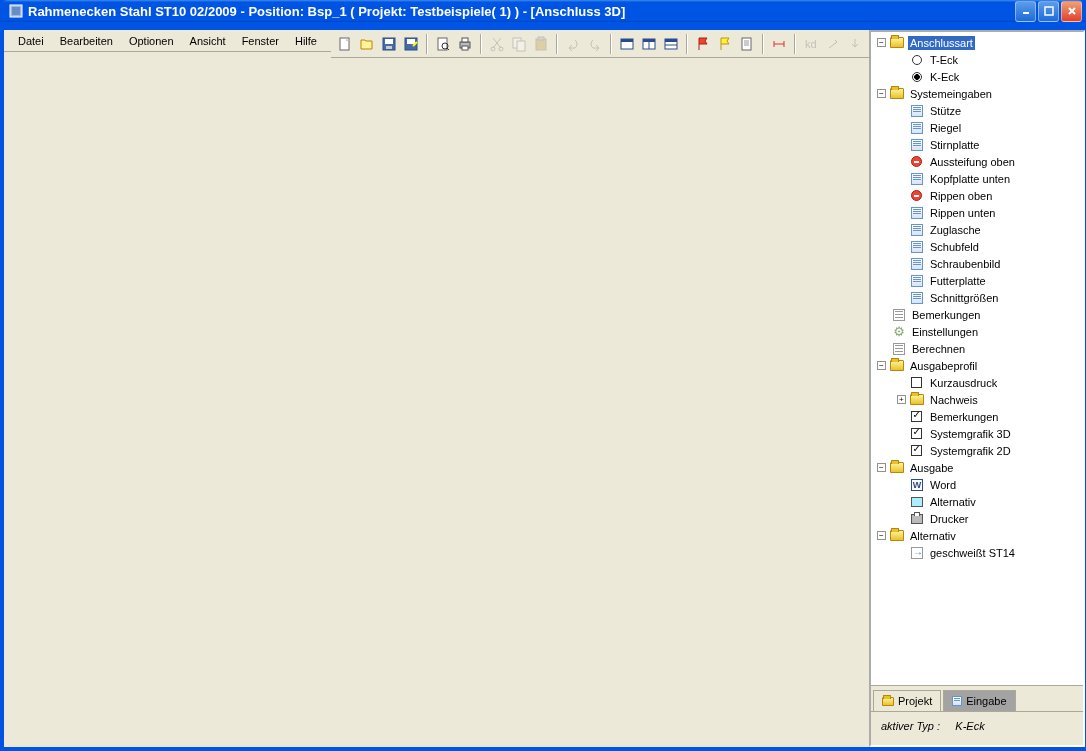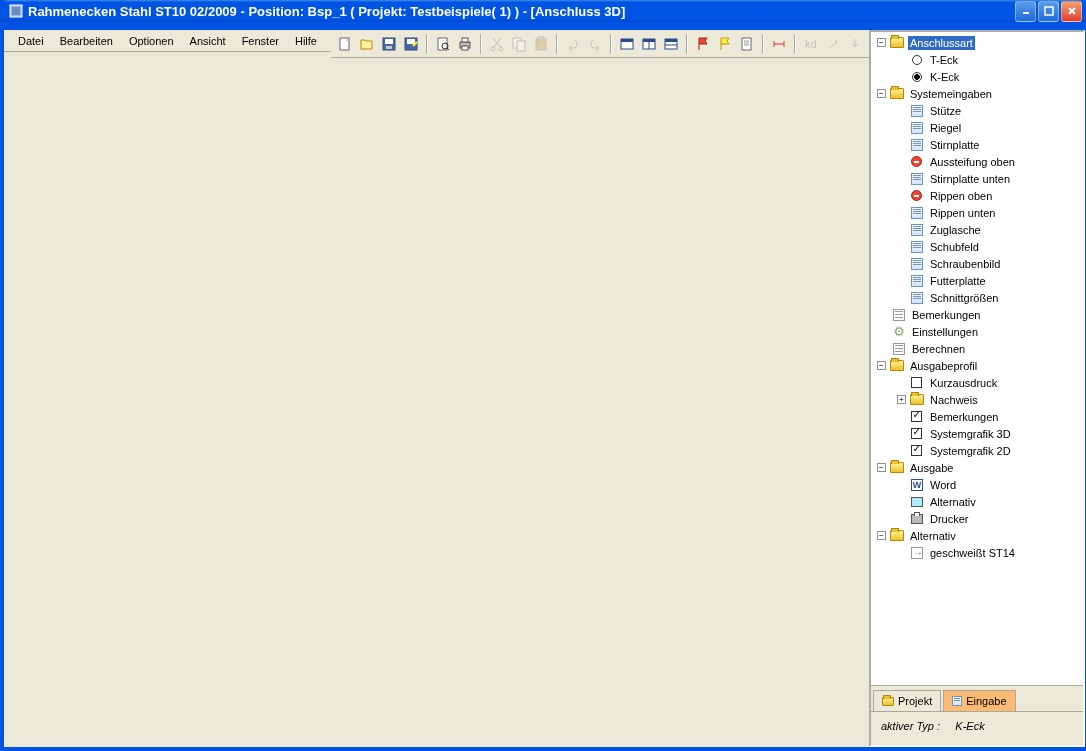--- a/index.html
+++ b/index.html
@@ -50,21 +50,21 @@
 .doc2::after { content:''; position:absolute; inset: 1px; background: repeating-linear-gradient(#999 0 1px, transparent 1px 3px); }
 .word-icon { width: 12px; height: 12px; border: 1px solid #2a4b8d; background: #fff; display: flex; align-items: center; justify-content: center; color: #2a4b8d; font-weight: bold; font-size: 9px; }
 .screen-icon { width: 12px; height: 10px; border: 1px solid #555; background: #aef; }
 .printer-icon { width: 12px; height: 10px; background: #bbb; border: 1px solid #555; position: relative; }
 .printer-icon::after { content:''; position:absolute; top:-3px; left:2px; right:2px; height:3px; background:#fff; border:1px solid #555; border-bottom:none; }
 .link-icon { width: 12px; height: 12px; border: 1px solid #999; background: #fff; position: relative; }
 .link-icon::after { content:'→'; position:absolute; top:-2px; left:1px; font-size:10px; color:#1a7dc5; }
 
 .sidetabs { height: 26px; background: #ece9d8; border-top: 1px solid #aca899; display: flex; align-items: flex-end; padding: 2px 2px 0; }
 .sidetab { height: 21px; padding: 3px 8px; border: 1px solid #aca899; background: #ece9d8; display: flex; align-items: center; gap: 4px; border-bottom: none; margin-right: 2px; }
-.sidetab.active { background: #fdba74; position: relative; z-index: 1; }
+.sidetab.active { background: #a3a3a3; position: relative; z-index: 1; }
 
 .statuspanel { height: 34px; background: #ece9d8; border-top: 1px solid #aca899; padding: 8px 10px; font-style: italic; }
 
 .viewport { flex: 1; background: #fff; border: 2px inset #fff; margin-left: 2px; position: relative; overflow: hidden; }
 
 .statusbar { height: 21px; background: #ece9d8; border-top: 1px solid #aca899; display: flex; justify-content: flex-end; align-items: center; }
 .statusbar .cell { border: 1px inset #fff; padding: 13px 6px; height: 18px; margin-left: 2px; }
 </style>
 </head>
 <body>
@@ -322,21 +322,21 @@
           </div>
         <div class="node">
             <span class="indent" style="width:36px"></span>
             <span class="icon">
               <span class="doc-icon">
                 <i></i>
                 <i></i>
                 <i></i>
               </span>
             </span>
-            <span class="label">Stirnplatte unten</span>
+            <span class="label">Kopfplatte unten</span>
           </div>
         <div class="node">
             <span class="indent" style="width:36px"></span>
             <span class="icon">
               <span class="stop-icon"></span>
             </span>
             <span class="label">Rippen oben</span>
           </div>
         <div class="node">
             <span class="indent" style="width:36px"></span>

